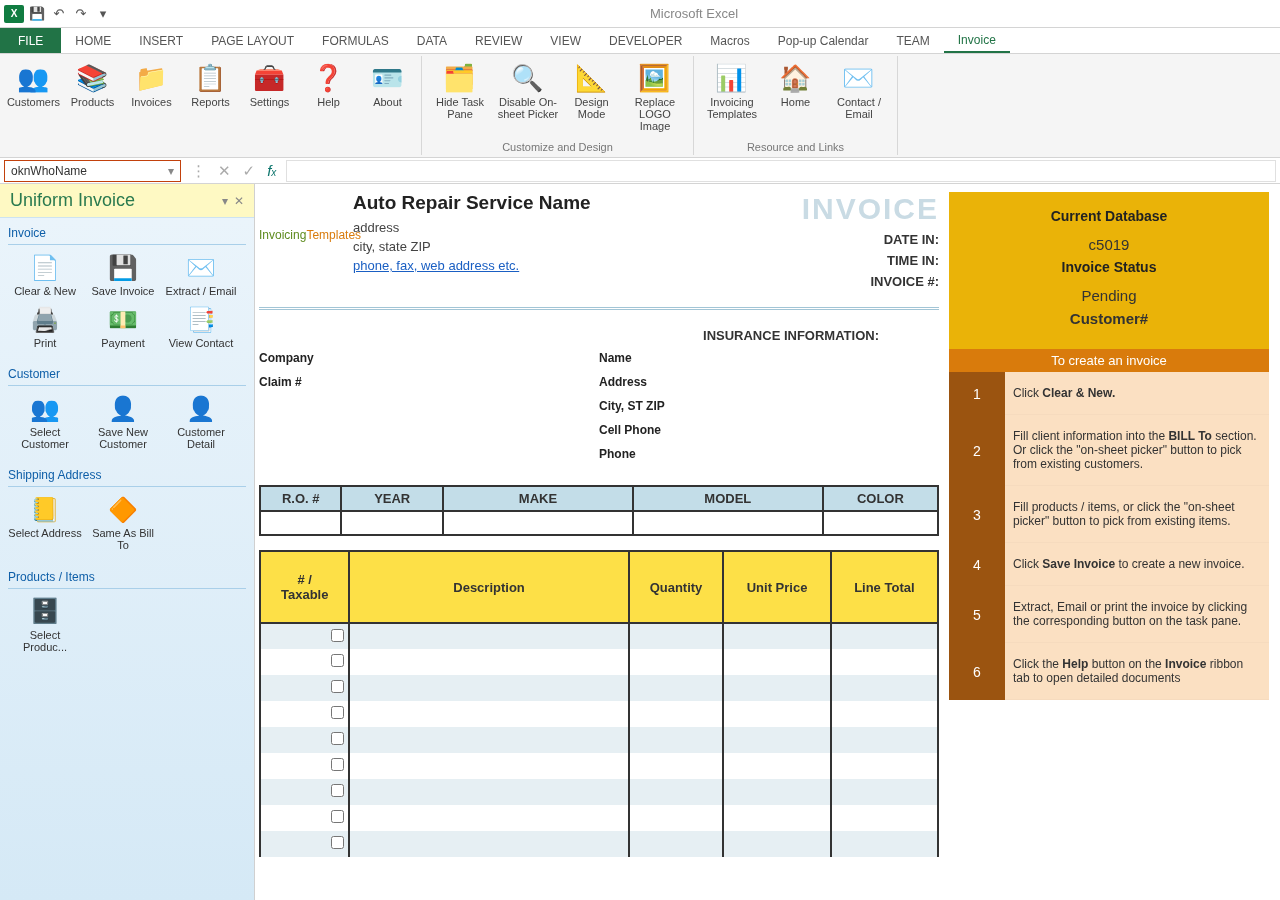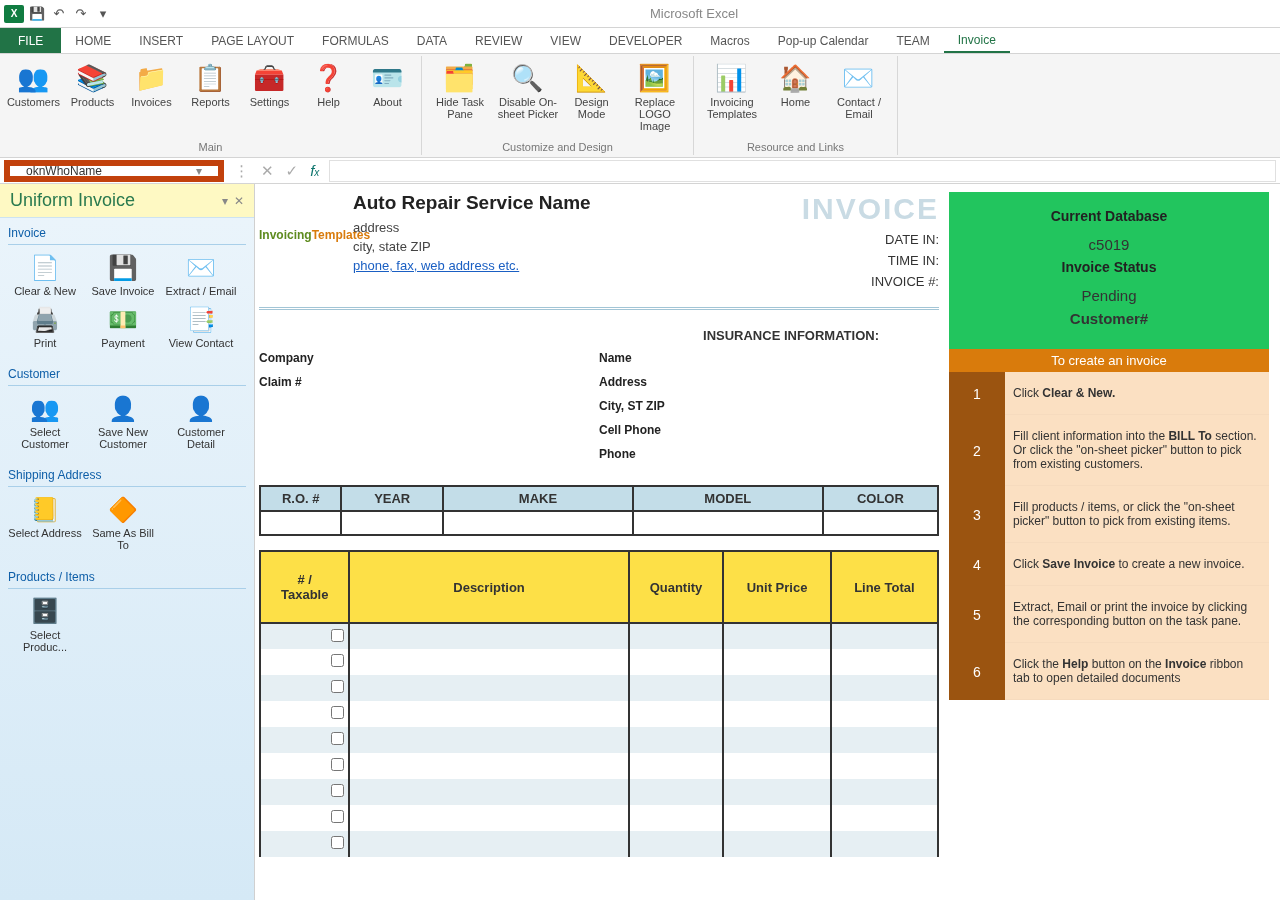--- a/index.html
+++ b/index.html
@@ -22,21 +22,21 @@
 .ribbon { height: 104px; background: #f5f5f5; border-bottom: 1px solid #d4d4d4; display: flex; align-items: stretch; padding: 2px 0; }
 .ribbon-group { border-right: 1px solid #d7d7d7; padding: 2px 6px 0; display: flex; flex-direction: column; }
 .ribbon-group .group-items { display: flex; gap: 4px; flex: 1; }
 .ribbon-group .group-label { text-align: center; font-size: 11px; color: #777; padding: 2px 0; }
 .ribbon-btn { width: 55px; display: flex; flex-direction: column; align-items: center; justify-content: flex-start; padding-top: 4px; cursor: pointer; text-align: center; font-size: 11px; color: #444; }
 .ribbon-btn .icn { width: 32px; height: 32px; display: flex; align-items: center; justify-content: center; font-size: 26px; margin-bottom: 2px; }
 .ribbon-btn.wide { width: 64px; }
 
 
 .formula-bar { height: 26px; border-bottom: 1px solid #d4d4d4; display: flex; align-items: center; background: #fff; }
-.namebox { width: 220px; height: 22px; border: 6px solid #c2410c; margin-left: 4px; display: flex; align-items: center; padding: 0 16px; justify-content: space-between; font-size: 12px; }
+.namebox { width: 177px; height: 22px; border: 1px solid #c2410c; margin-left: 4px; display: flex; align-items: center; padding: 0 6px; justify-content: space-between; font-size: 12px; }
 .namebox .dd { color: #888; }
 .fb-ctrls { display: flex; align-items: center; gap: 12px; padding: 0 10px; color: #aaa; font-size: 15px; }
 .fb-input { flex: 1; height: 22px; border: 1px solid #e0e0e0; margin-right: 4px; }
 
 
 .body { display: flex; height: calc(900px - 28px - 26px - 104px - 26px); }
 
 
 .taskpane { width: 255px; background: #fef9c3; border-right: 1px solid #d0d0d0; display: flex; flex-direction: column; }
 .tp-title { padding: 6px 10px; font-size: 18px; color: #2a7a4f; display: flex; align-items: center; justify-content: space-between; }
@@ -46,46 +46,46 @@
 .tp-section-title { color: #0f5fa8; font-size: 12px; padding: 4px 0; border-bottom: 1px solid #a9cfe9; margin-bottom: 6px; }
 .tp-grid { display: flex; flex-wrap: wrap; gap: 4px 4px; }
 .tp-btn { width: 74px; display: flex; flex-direction: column; align-items: center; font-size: 11px; text-align: center; cursor: pointer; padding: 2px 0; line-height: 1.1; }
 .tp-btn .icn { width: 34px; height: 30px; display: flex; align-items: center; justify-content: center; font-size: 24px; margin-bottom: 2px; }
 
 
 .sheet { flex: 1; background: #fff; overflow: auto; padding: 8px 8px 8px 4px; display: flex; gap: 10px; }
 .invoice-doc { width: 680px; }
 .inv-header { display: flex; justify-content: space-between; align-items: flex-start; }
 .inv-header-left { display: flex; gap: 10px; }
-.logo-icon { width: 84px; height: 30px; display: flex; align-items: center; font-size: 12px; font-weight: bold; color: #5e8b1e; margin-top: 28px; }
+.logo-icon { width: 84px; height: 30px; display: flex; align-items: center; font-size: 12px; font-weight: normal; color: #5e8b1e; margin-top: 28px; }
 .logo-icon span.t2 { color: #d97b0c; }
 .biz-name { font-size: 19px; font-weight: 800; color: #222; margin-bottom: 6px; }
 .biz-line { font-size: 13px; color: #444; margin-bottom: 4px; }
 .biz-link { color: #1a5fc3; text-decoration: underline; cursor: pointer; font-size: 13px; }
 .inv-title { font-size: 30px; font-weight: 800; color: #c9dbe4; letter-spacing: 2px; }
 .inv-meta { text-align: right; margin-top: 6px; }
-.inv-meta div { font-size: 13px; font-weight: 400; color: #333; margin-bottom: 6px; }
+.inv-meta div { font-size: 13px; font-weight: 700; color: #333; margin-bottom: 6px; }
 .hline { border-top: 3px double #a2c5d6; margin: 12px 0 18px; }
 .ins-title { text-align: right; font-size: 13px; font-weight: 700; padding-right: 60px; margin-bottom: 8px; }
 .bill-grid { display: flex; }
 .bill-col { flex: 1; }
 .bill-row { font-size: 12px; font-weight: 700; color: #222; margin-bottom: 10px; }
 .veh-table { width: 100%; border-collapse: collapse; margin-top: 14px; border-radius: 21px; }
 .veh-table th { background: #c3dde8; border: 2px solid #333; padding: 4px; font-size: 13px; font-weight: 700; }
 .veh-table td { border: 2px solid #333; height: 24px; }
 .item-table { width: 100%; border-collapse: collapse; margin-top: 14px; }
 .item-table th { background: #fde047; border: 2px solid #333; padding: 20px; font-size: 13px; font-weight: 700; }
 .item-table td { border-left: 2px solid #333; border-right: 2px solid #333; height: 26px; padding: 0 4px; }
 .item-table tr:nth-child(even) td { background: #e6eff3; }
 .item-table .chk { text-align: right; }
 .item-table .chk input { width: 13px; height: 13px; }
 
 
 .help-panel { width: 320px; }
-.hp-top { background: #22c55e; padding: 16px 10px; text-align: center; }
+.hp-top { background: #eab308; padding: 16px 10px; text-align: center; }
 .hp-top .hp-h { font-size: 14px; font-weight: 700; margin-bottom: 12px; color: #222; }
 .hp-top div { font-size: 15px; margin-bottom: 6px; color: #333; }
 .hp-create { background: #d97b0c; color: #fff; text-align: center; padding: 4px; font-size: 13px; }
 .hp-steps { }
 .hp-step { display: flex; align-items: stretch; }
 .hp-step .num { width: 56px; background: #9b5410; color: #fff; display: flex; align-items: center; justify-content: center; font-size: 14px; }
 .hp-step .txt { flex: 1; background: #fbe0c2; padding: 14px 8px; font-size: 12px; color: #333; border-bottom: 1px solid rgba(0,0,0,0.02); }
 .hp-step .txt b { font-weight: 700; }
 </style>
 </head>
@@ -143,21 +143,20 @@
         </div>
       <div class="ribbon-btn">
           <span class="icn" style="color:#f5a623">❓</span>
           <span>Help</span>
         </div>
       <div class="ribbon-btn">
           <span class="icn">🪪</span>
           <span>About</span>
         </div>
     </div>
-    <div class="group-label">Main</div>
   </div>
   <div class="ribbon-group">
     <div class="group-items">
       <div class="ribbon-btn wide">
           <span class="icn">🗂️</span>
           <span>Hide Task Pane</span>
         </div>
       <div class="ribbon-btn wide">
           <span class="icn">🔍</span>
           <span>Disable On-sheet Picker</span>

